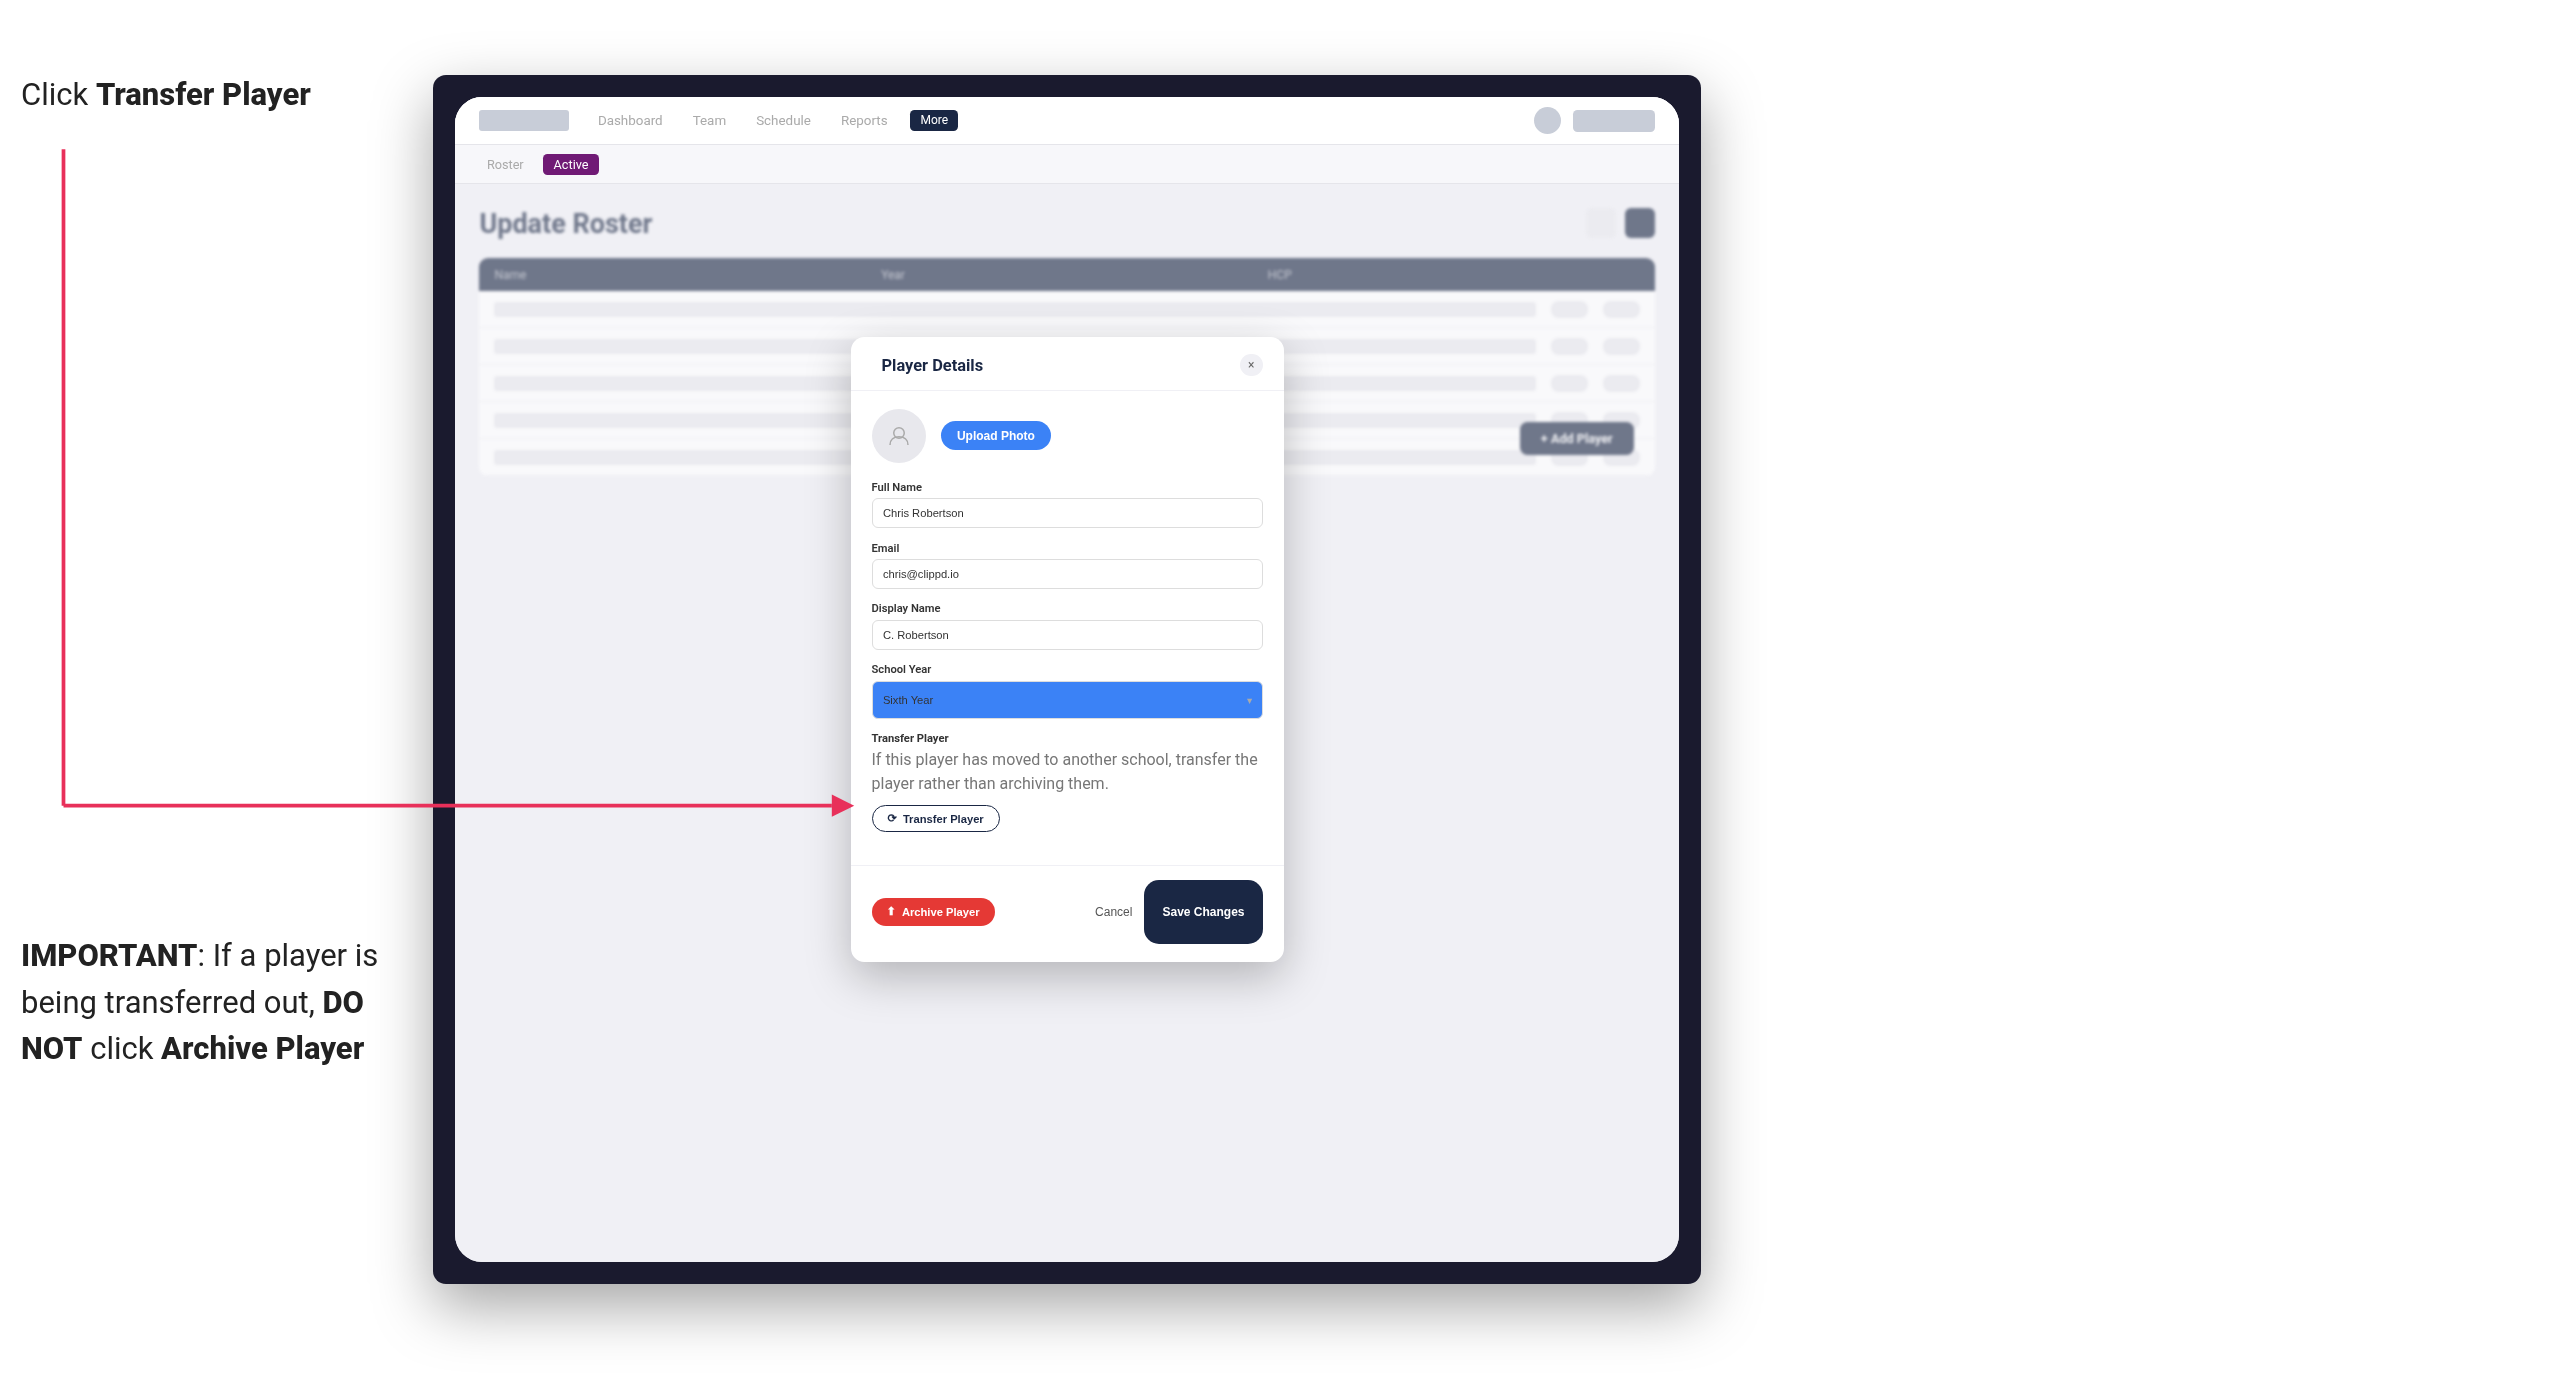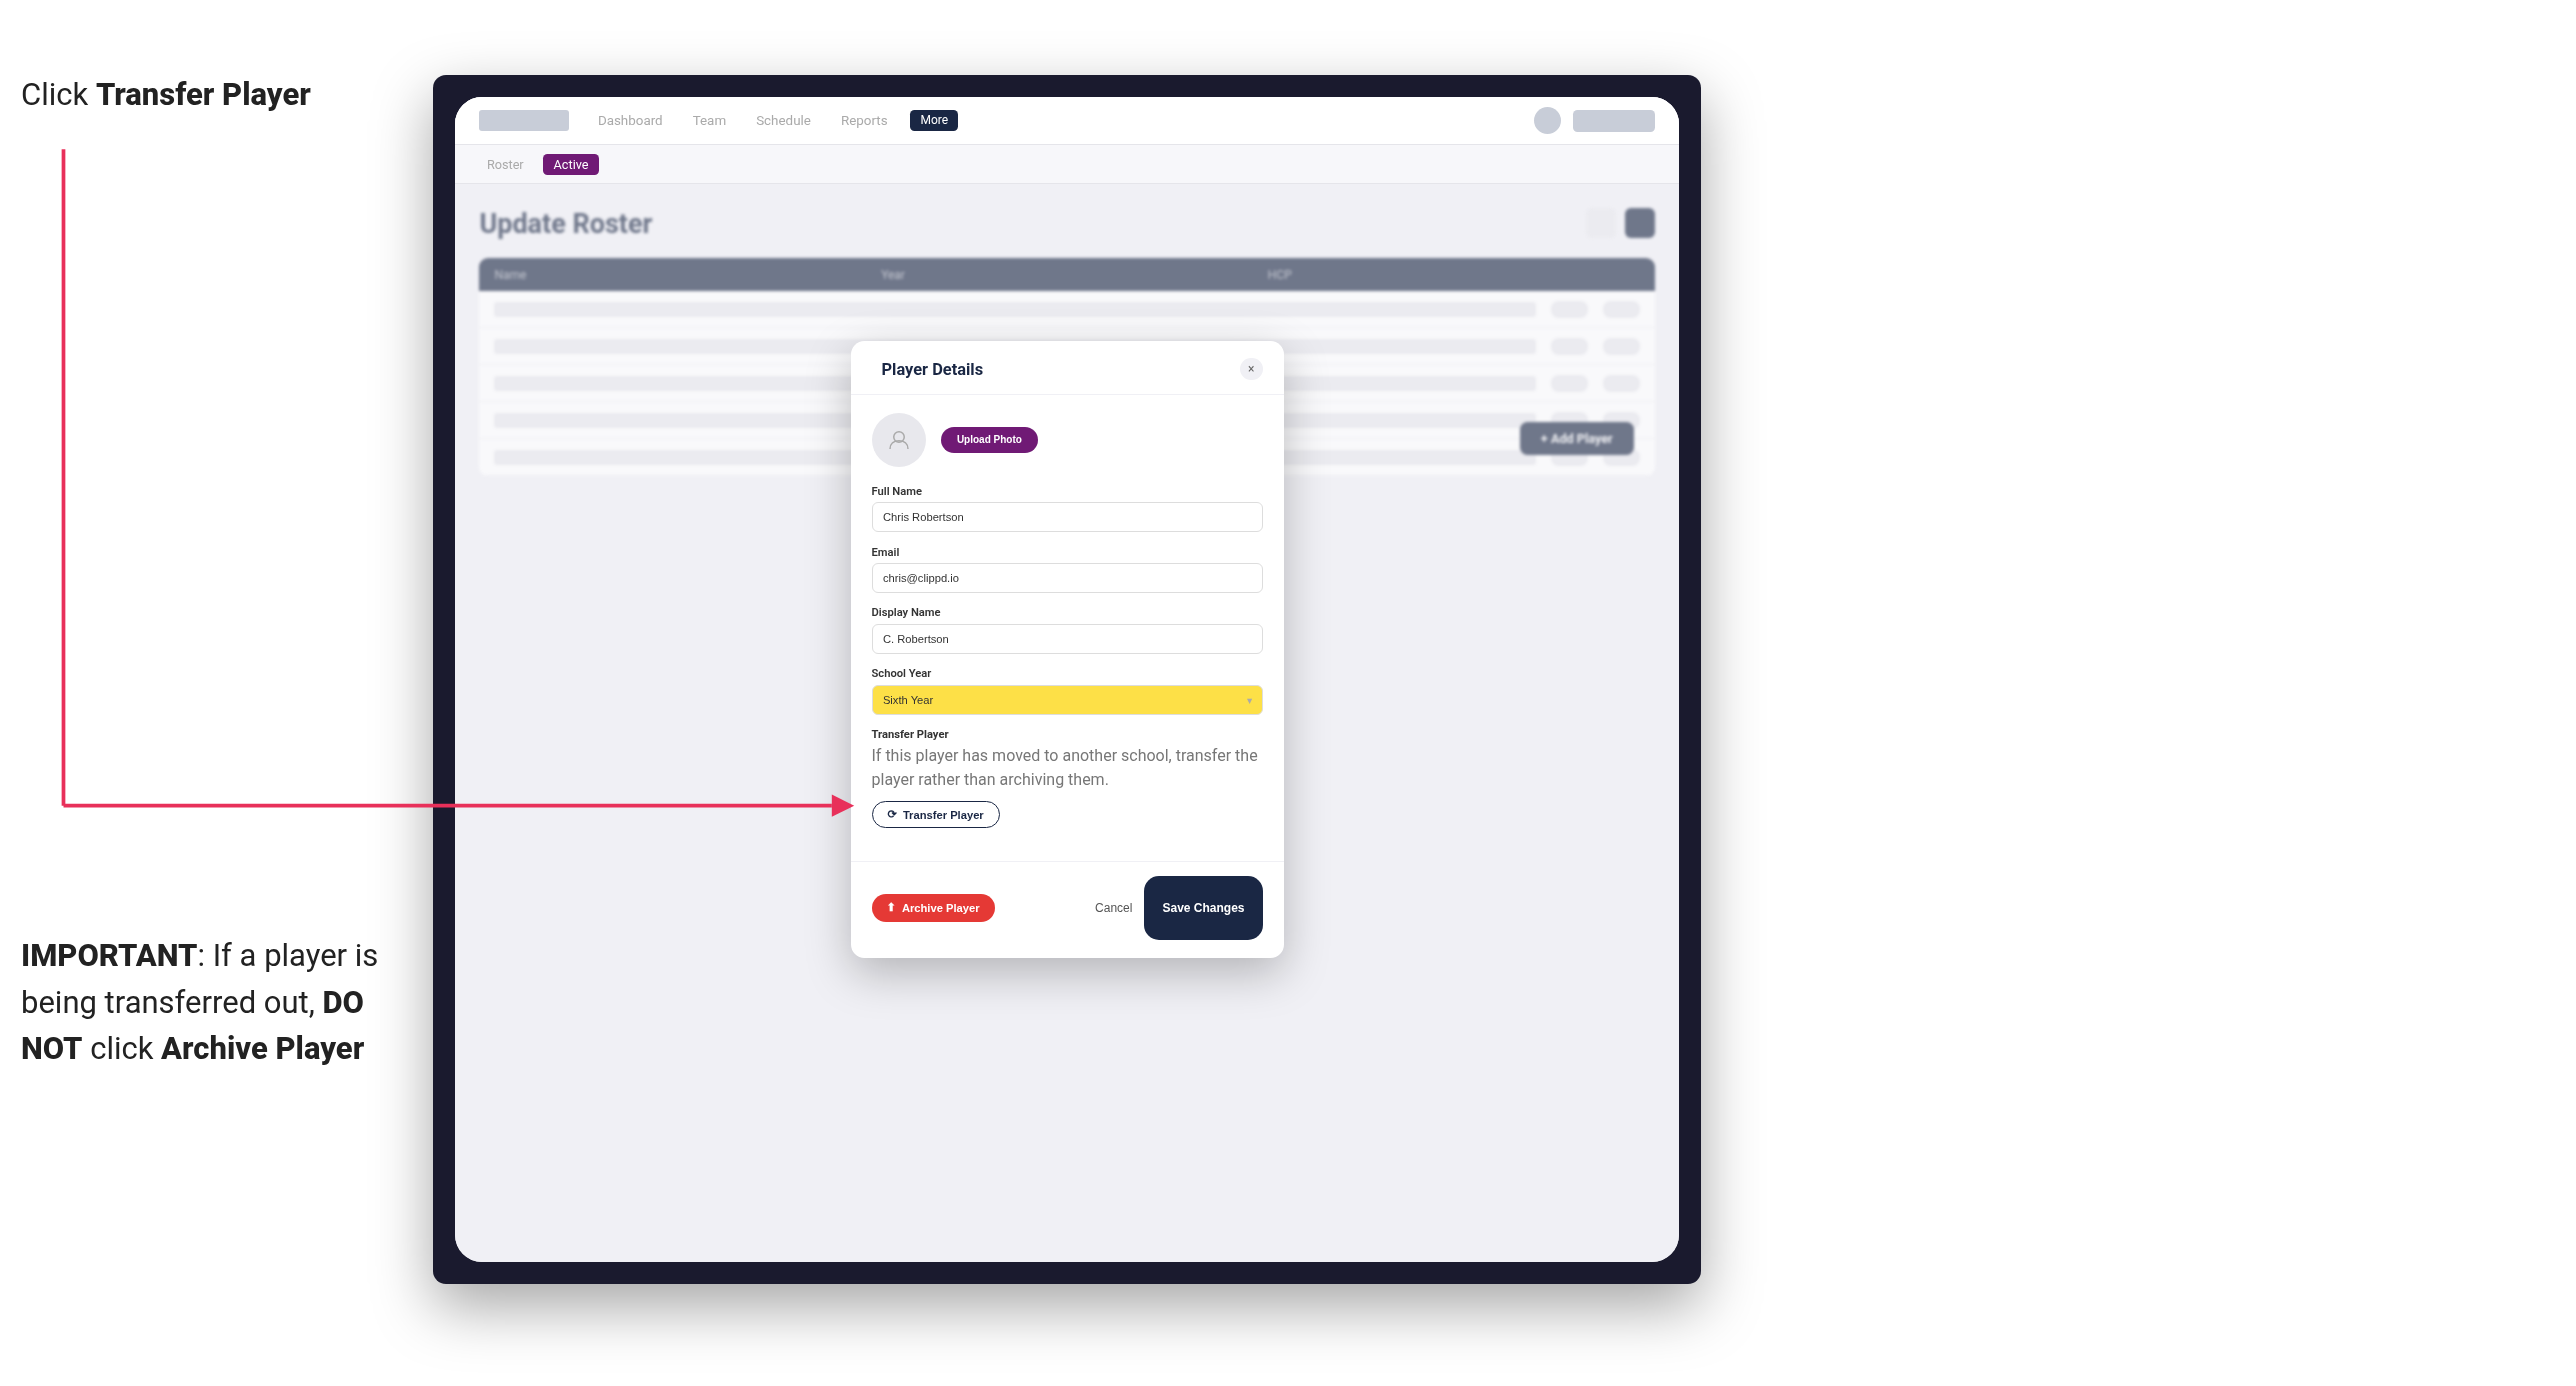--- a/index.html
+++ b/index.html
@@ -294,26 +294,26 @@
       border-radius: 50%;
       background: #e8e8ed;
       display: flex;
       align-items: center;
       justify-content: center;
       color: #aaa;
       font-size: 21px;
     }
 
     .upload-photo-btn {
-      background: #701a75;
+      background: #3b82f6;
       color: #fff;
       border: none;
       border-radius: 15px;
       padding: 7.5px 16.4px;
-      font-size: 10px;
+      font-size: 12px;
       font-weight: 600;
       cursor: pointer;
     }
 
     
     .form-group {
       margin-bottom: 13.4px;
     }
 
     .form-label {
@@ -331,27 +331,27 @@
       border-radius: 6px;
       padding: 0 10.4px;
       font-size: 11.2px;
       color: #333;
       background: #fff;
       outline: none;
     }
 
     .form-select {
       width: 100%;
-      height: 30px;
+      height: 38px;
       border: 0.7px solid #ddd;
       border-radius: 6px;
       padding: 0 10.4px;
       font-size: 11.2px;
       color: #333;
-      background: #fde047;
+      background: #3b82f6;
       appearance: none;
       cursor: pointer;
     }
 
     .select-wrapper {
       position: relative;
     }
 
     .select-arrow {
       position: absolute;

